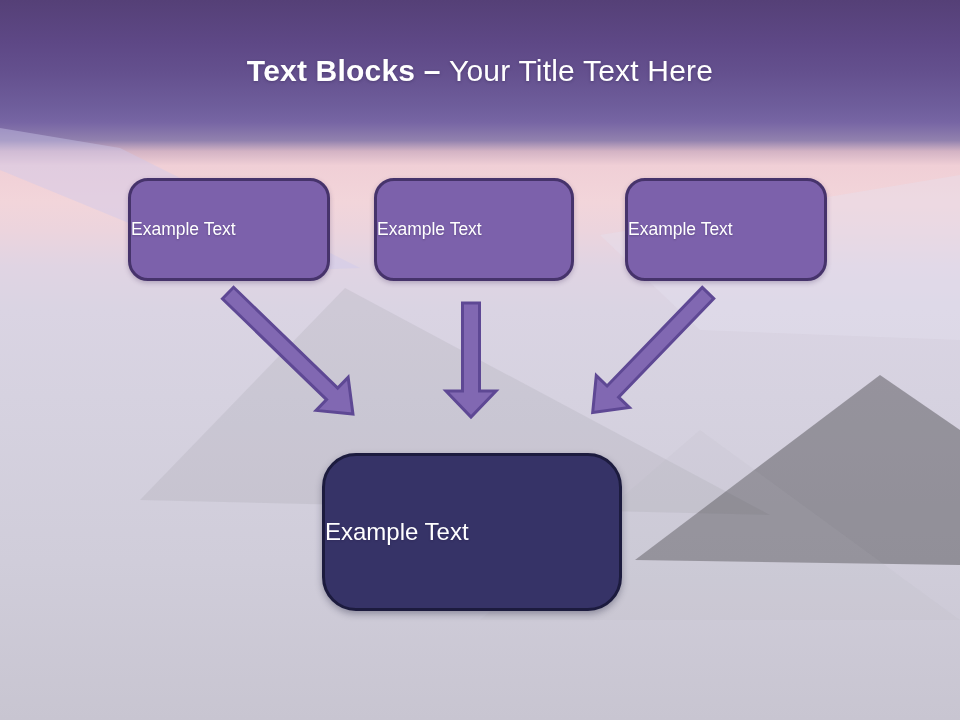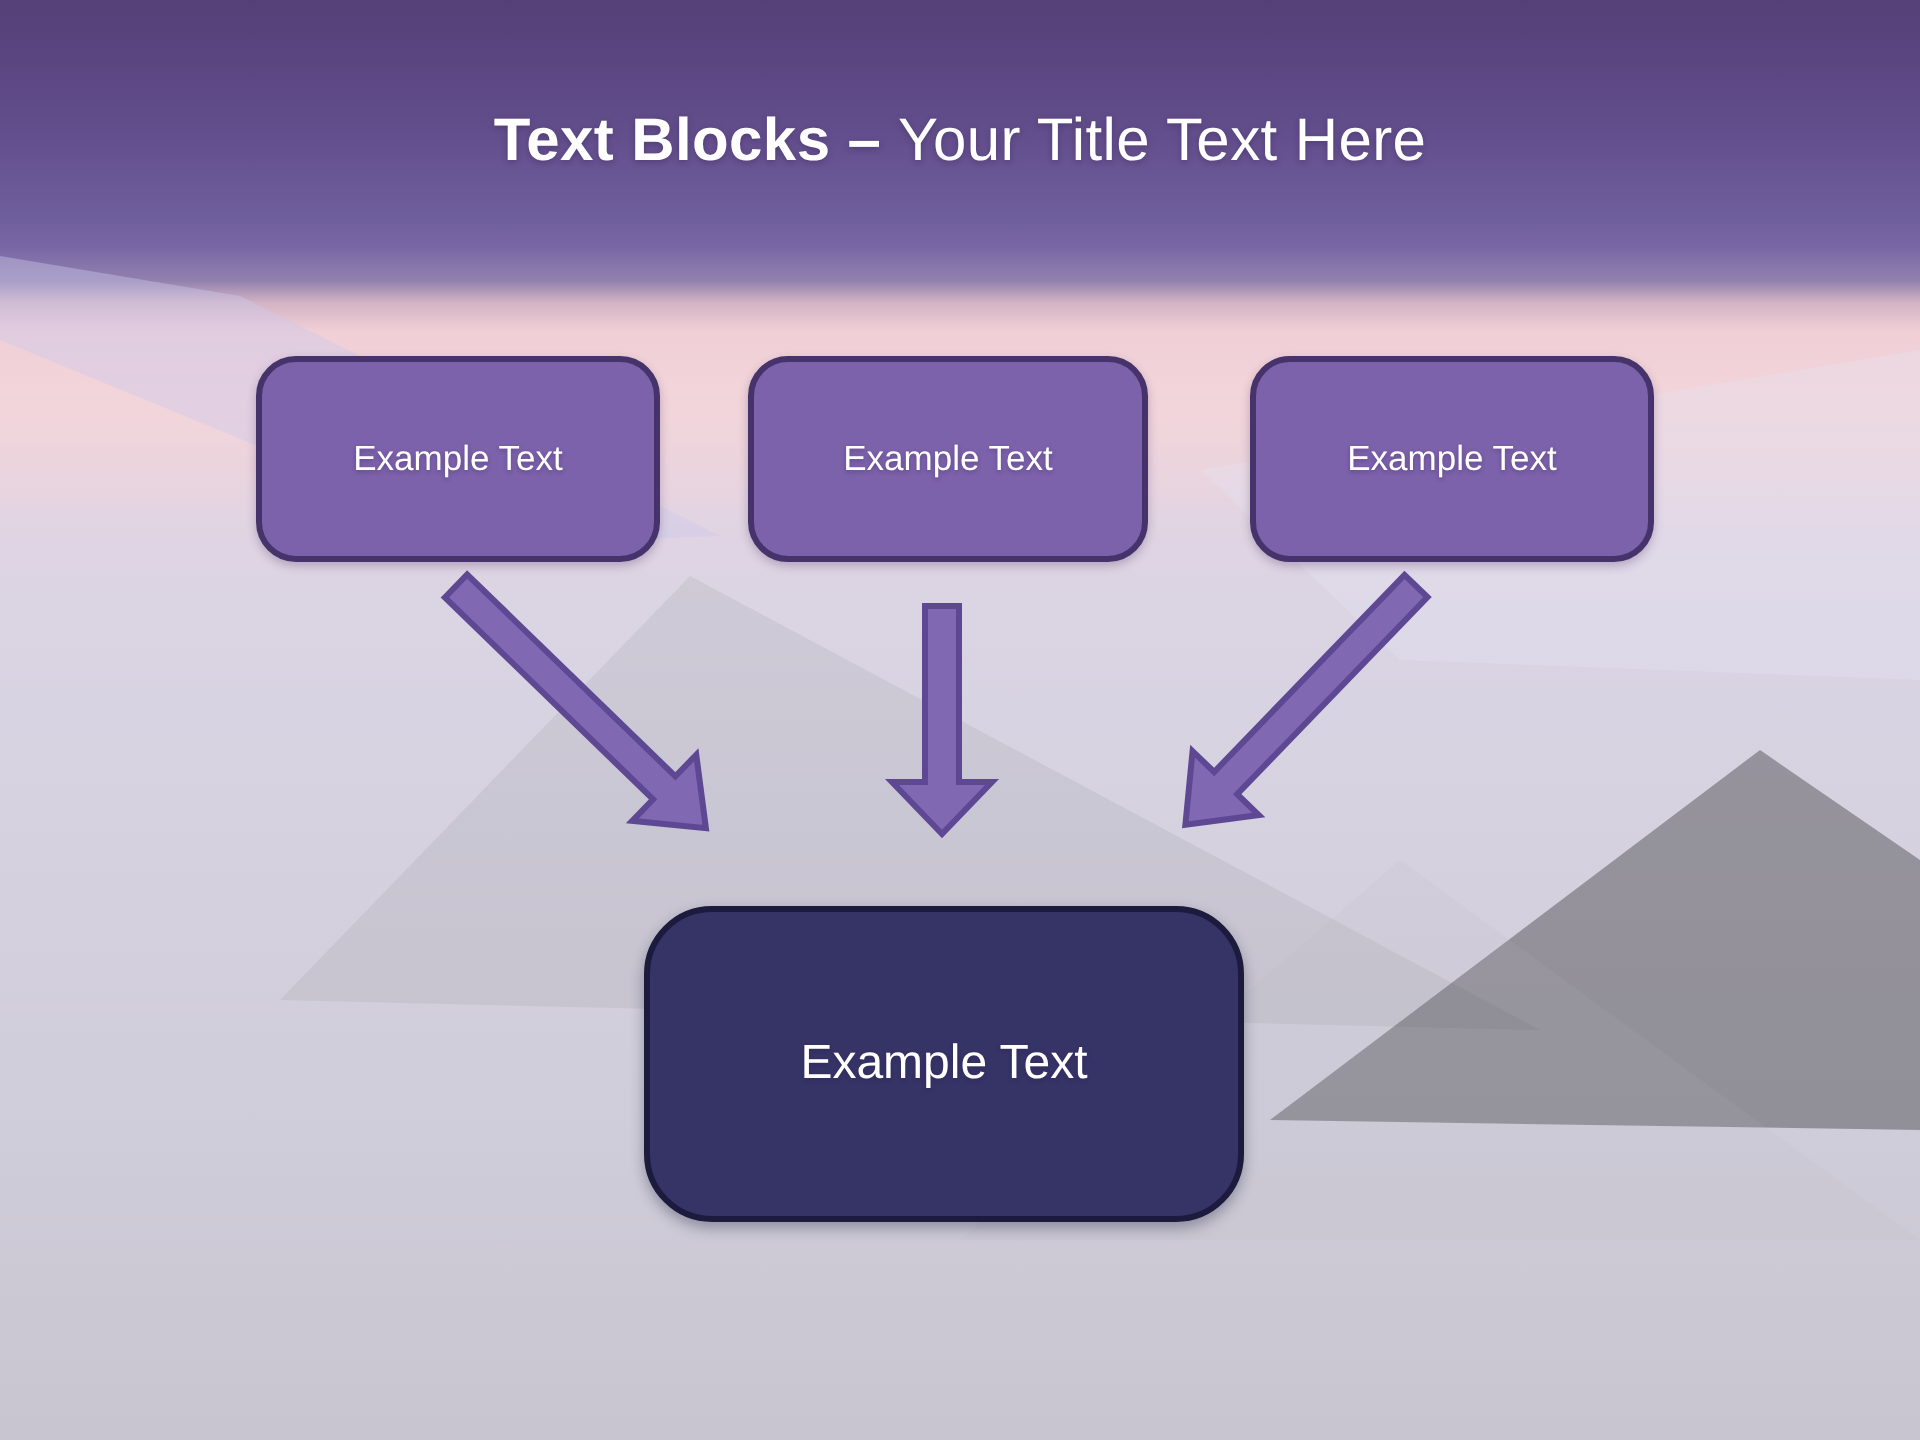--- a/index.html
+++ b/index.html
@@ -46,21 +46,21 @@
   .slide-title .bold { font-weight: bold; }
   .slide-title .light { font-weight: normal; margin-left: 0.28em; }
   .block {
     position: absolute;
     box-sizing: border-box;
     background: var(--box_fill, #7c61ab);
     border: 3px solid var(--box_border, #46336b);
     border-radius: 20px;
     display: flex;
     align-items: center;
-    justify-content: center;
+    justify-content: flex-start;
     color: var(--label_color, #ffffff);
     font-size: 17.5px;
     box-shadow: 0 2px 5px rgba(60,40,90,0.28);
     text-shadow: 0 1px 2px rgba(40,25,70,0.3);
   }
   .block.top { top: 178px; width: 202px; height: 103px; }
   #block-1 { left: 128px; }
   #block-2 { left: 374px; width: 200px; }
   #block-3 { left: 625px; }
   .block.bottom {

